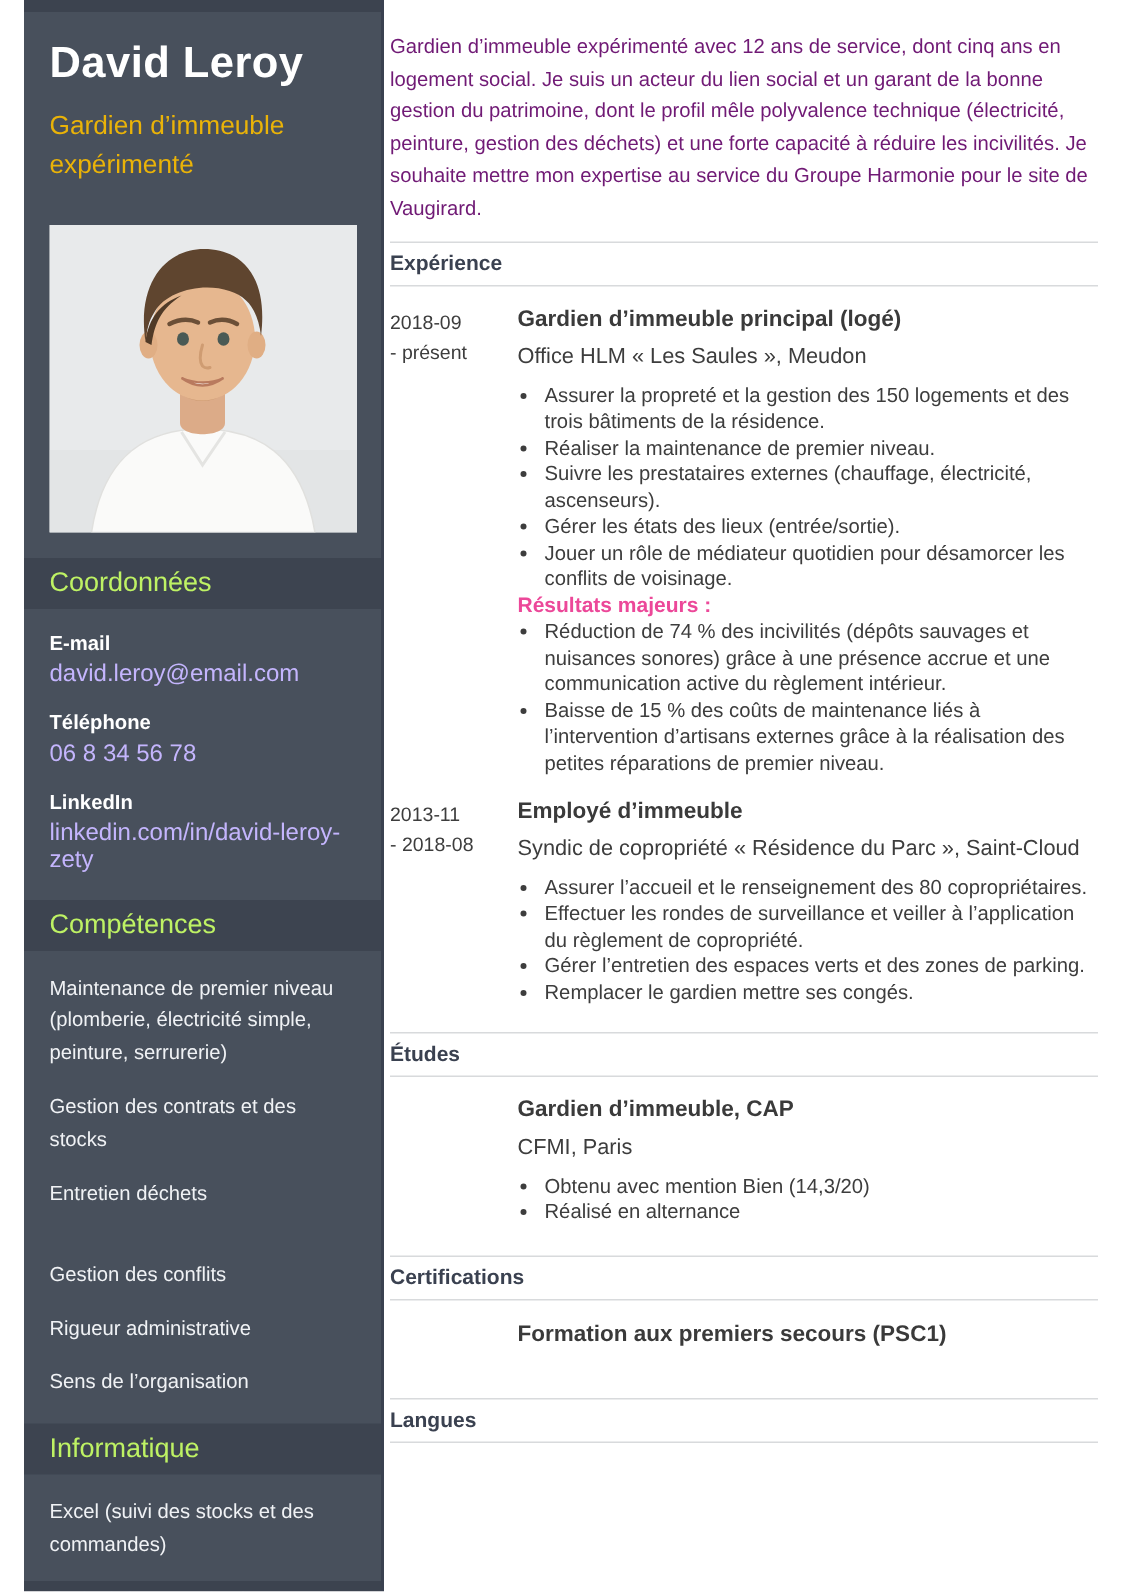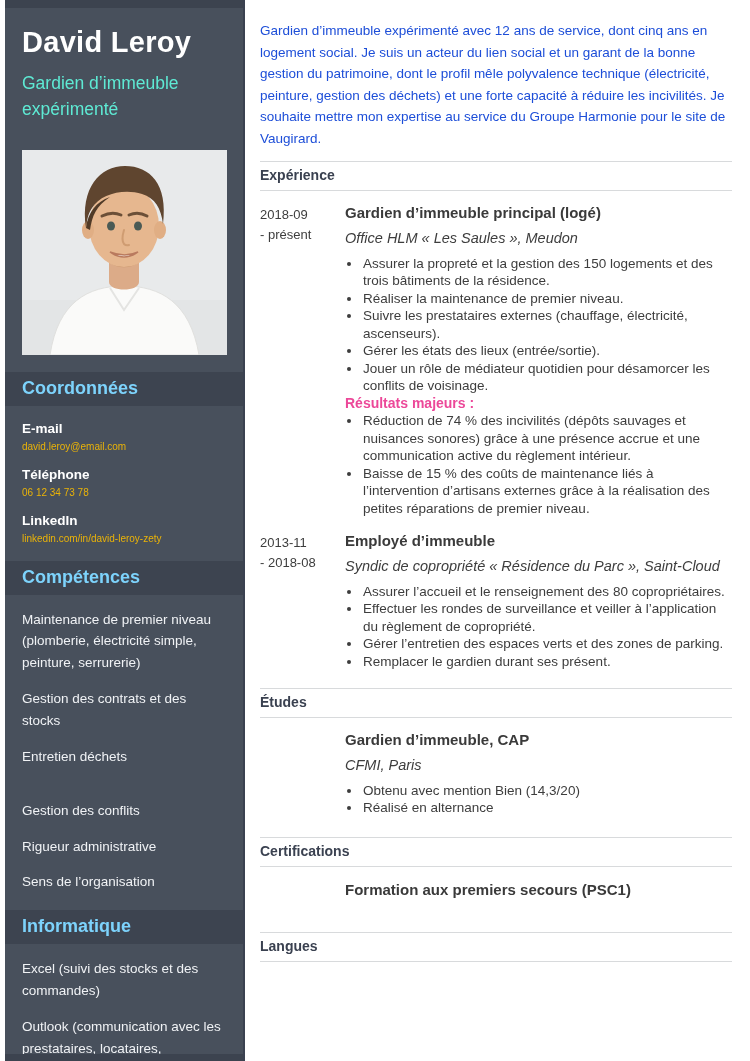--- a/index.html
+++ b/index.html
@@ -12,21 +12,21 @@
     position: relative;
     width: 750px;
     height: 1061px;
     background: #ffffff;
     overflow: hidden;
   }
 
   
   .sidebar {
     position: absolute;
-    left: 5px; top: 0; bottom: 0;
+    left: 16px; top: 0; bottom: 0;
     width: 240px;
     background: #48505c;
     color: #ffffff;
     border-right: 2px solid #3a4150;
   }
   .edge-strip-top {
     position: absolute; top: 0; left: 0; right: 0;
     height: 8px; background: #3c434f;
   }
   .edge-strip-bottom {
@@ -38,69 +38,69 @@
     margin-top: 26px;
     font-size: 29px;
     font-weight: 700;
     letter-spacing: 0.3px;
     color: #ffffff;
   }
   .candidate-subtitle {
     margin-top: 11px;
     font-size: 17.5px;
     line-height: 1.5;
-    color: #5eead4;
+    color: #eab308;
     font-weight: 400;
     width: 180px;
   }
   .photo {
     margin-top: 27px;
     width: 205px;
     height: 205px;
     background: #e8eaeb;
     overflow: hidden;
   }
   .photo svg { display: block; }
 
   .side-band {
     margin: 17px -17px 0;
     padding: 6px 17px 7px;
     background: #3d4450;
     font-size: 18px;
-    font-weight: 700;
-    color: #7dd3fc;
+    font-weight: 400;
+    color: #bef264;
   }
   .contact-label {
     margin-top: 15px;
     font-size: 13.5px;
     font-weight: 700;
     color: #ffffff;
   }
   .contact-value {
     margin-top: 5px;
-    font-size: 10px;
-    color: #eab308;
+    font-size: 16px;
+    color: #c4b5fd;
   }
   .side-item {
     margin-top: 14px;
     font-size: 13.5px;
     line-height: 1.62;
     color: #f0f2f5;
   }
   .side-gap { height: 18px; }
 
   
   .main {
     margin-left: 242px;
     padding: 20px 18px 0 18px;
   }
   .summary {
     font-size: 13.5px;
     line-height: 21.5px;
-    color: #1d4ed8;
+    color: #701a75;
     margin-bottom: 12px;
   }
   .sec-head {
     border-top: 1px solid #d8dadc;
     border-bottom: 1px solid #d8dadc;
     padding: 5px 0 7px;
     margin-bottom: 12px;
   }
   .sec-head h2 {
     font-size: 14px;
@@ -119,21 +119,20 @@
   .ebody { flex: 1; min-width: 0; }
   .job-title {
     font-size: 15px;
     font-weight: 700;
     color: #3a3a3a;
     line-height: 1.3;
   }
   .company {
     margin-top: 7px;
     font-size: 14.5px;
-    font-style: italic;
     color: #3d3d3d;
   }
   ul.bullets {
     margin-top: 9px;
     padding-left: 17px;
     font-size: 13.5px;
     line-height: 17.5px;
     color: #3d3d3d;
   }
   ul.bullets li { padding-left: 1px; }
@@ -193,21 +192,21 @@
 
           <path d="M88,102 q14,10 28,0 q-13,6 -28,0 Z" fill="#ffffff" stroke="#b97a5e" stroke-width="1.5"></path>
         </svg>
       </div>
 
       <div class="side-band">Coordonnées</div>
       <div>
         <div class="contact-label">E-mail</div>
         <div class="contact-value">david.leroy@email.com</div>
         <div class="contact-label">Téléphone</div>
-        <div class="contact-value">06 12 34 73 78</div>
+        <div class="contact-value">06 8 34 56 78</div>
         <div class="contact-label">LinkedIn</div>
         <div class="contact-value">linkedin.com/in/david-leroy-zety</div>
       </div>
 
       <div class="side-band">Compétences</div>
       <div>
         <div class="side-item">Maintenance de premier niveau (plomberie, électricité simple, peinture, serrurerie)</div>
         <div class="side-item">Gestion des contrats et des stocks</div>
         <div class="side-item">Entretien déchets</div>
         <div class="side-gap"></div>
@@ -263,21 +262,21 @@
         <div>2013-11</div>
         <div>- 2018-08</div>
       </div>
       <div class="ebody">
         <h3 class="job-title">Employé d’immeuble</h3>
         <div class="company">Syndic de copropriété « Résidence du Parc », Saint-Cloud</div>
         <ul class="bullets">
           <li>Assurer l’accueil et le renseignement des 80 copropriétaires.</li>
           <li>Effectuer les rondes de surveillance et veiller à l’application du règlement de copropriété.</li>
           <li>Gérer l’entretien des espaces verts et des zones de parking.</li>
-          <li>Remplacer le gardien durant ses présent.</li>
+          <li>Remplacer le gardien mettre ses congés.</li>
         </ul>
       </div>
     </section>
 
     <div class="sec-head" style="margin-top:18px">
       <h2>Études</h2>
     </div>
 
     <section class="entry">
       <div class="dates"></div>

